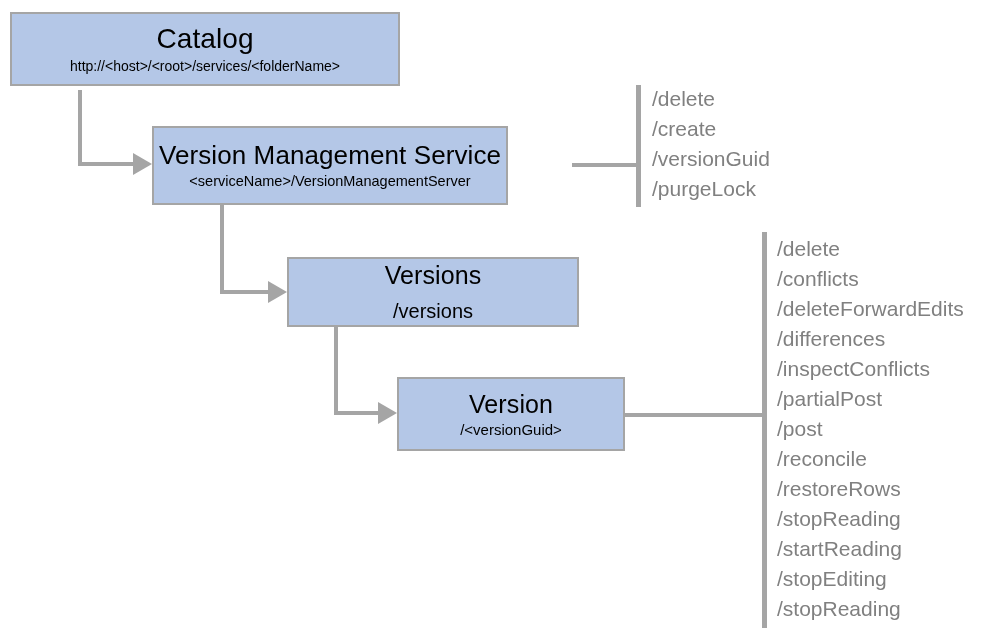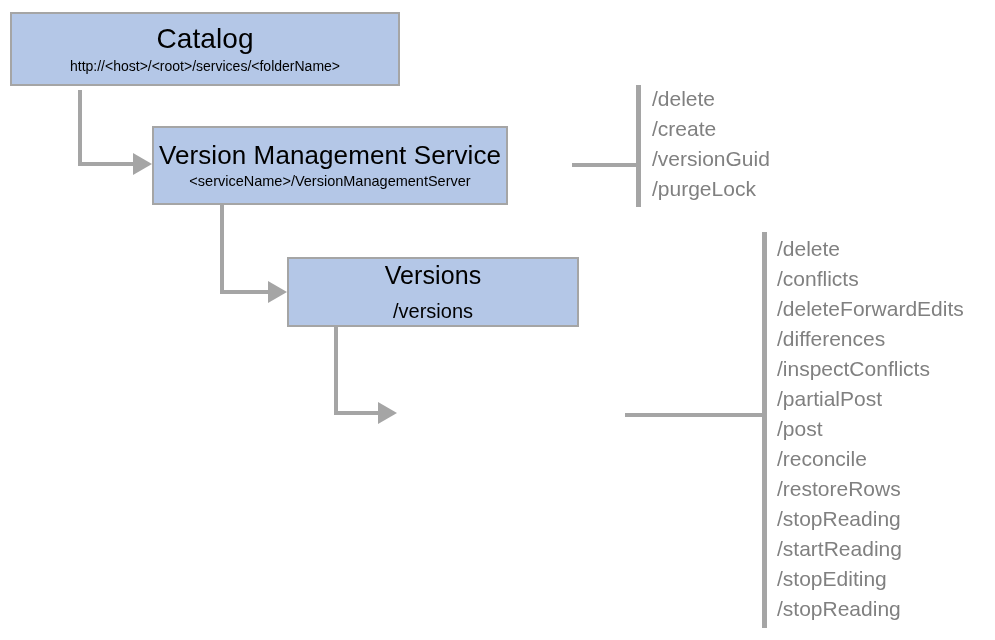--- a/index.html
+++ b/index.html
@@ -127,20 +127,24 @@
   <div class="node" id="node-vms">
     <div class="node-title">Version Management Service</div>
     <div class="node-sub">&lt;serviceName&gt;/VersionManagementServer</div>
   </div>
 
   <div class="node" id="node-versions">
     <div class="node-title">Versions</div>
     <div class="node-sub">/versions</div>
   </div>
 
+  <div class="node" id="node-version">
+    <div class="node-title">Version</div>
+    <div class="node-sub">/&lt;versionGuid&gt;</div>
+  </div>
 
   <div class="endpoint-list" id="endpoints-service">
       <span class="endpoint-item">/delete</span>
       <span class="endpoint-item">/create</span>
       <span class="endpoint-item">/versionGuid</span>
       <span class="endpoint-item">/purgeLock</span>
     </div>
 
   <div class="endpoint-list" id="endpoints-version">
       <span class="endpoint-item">/delete</span>

